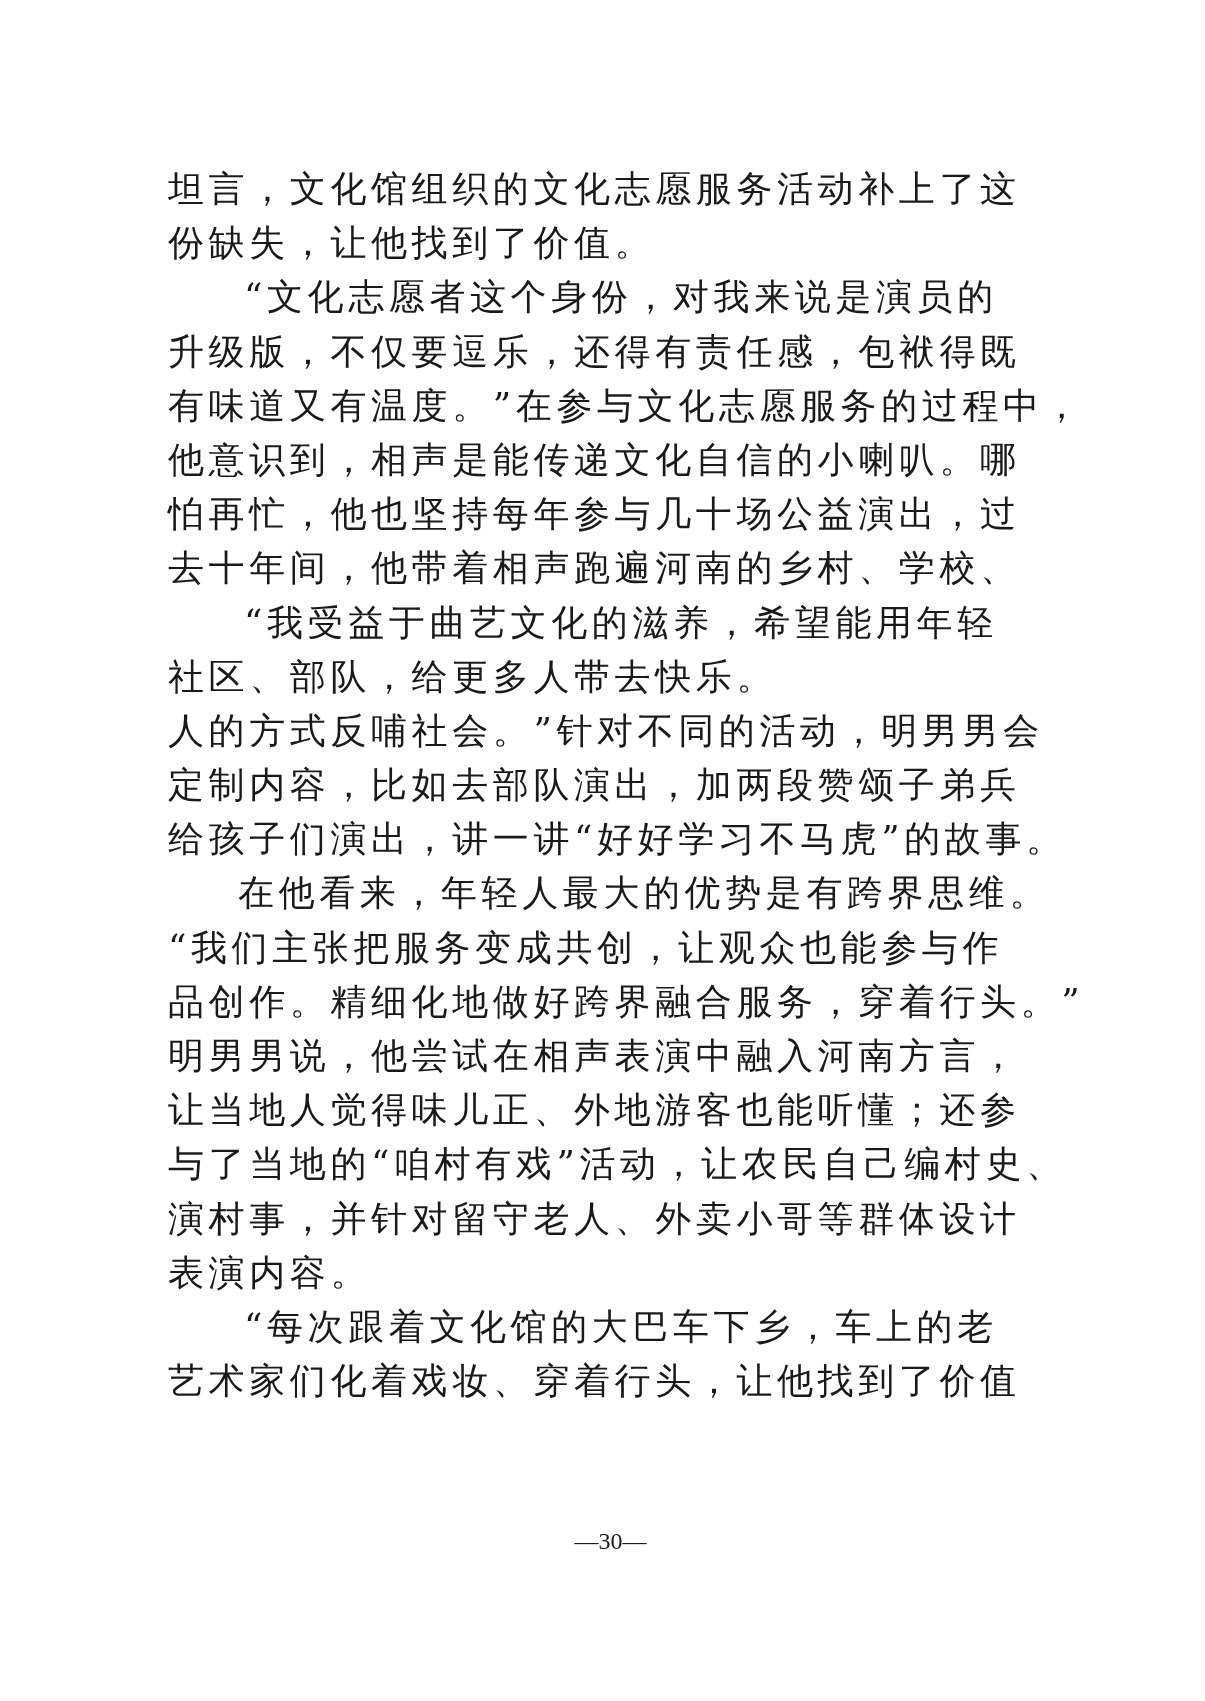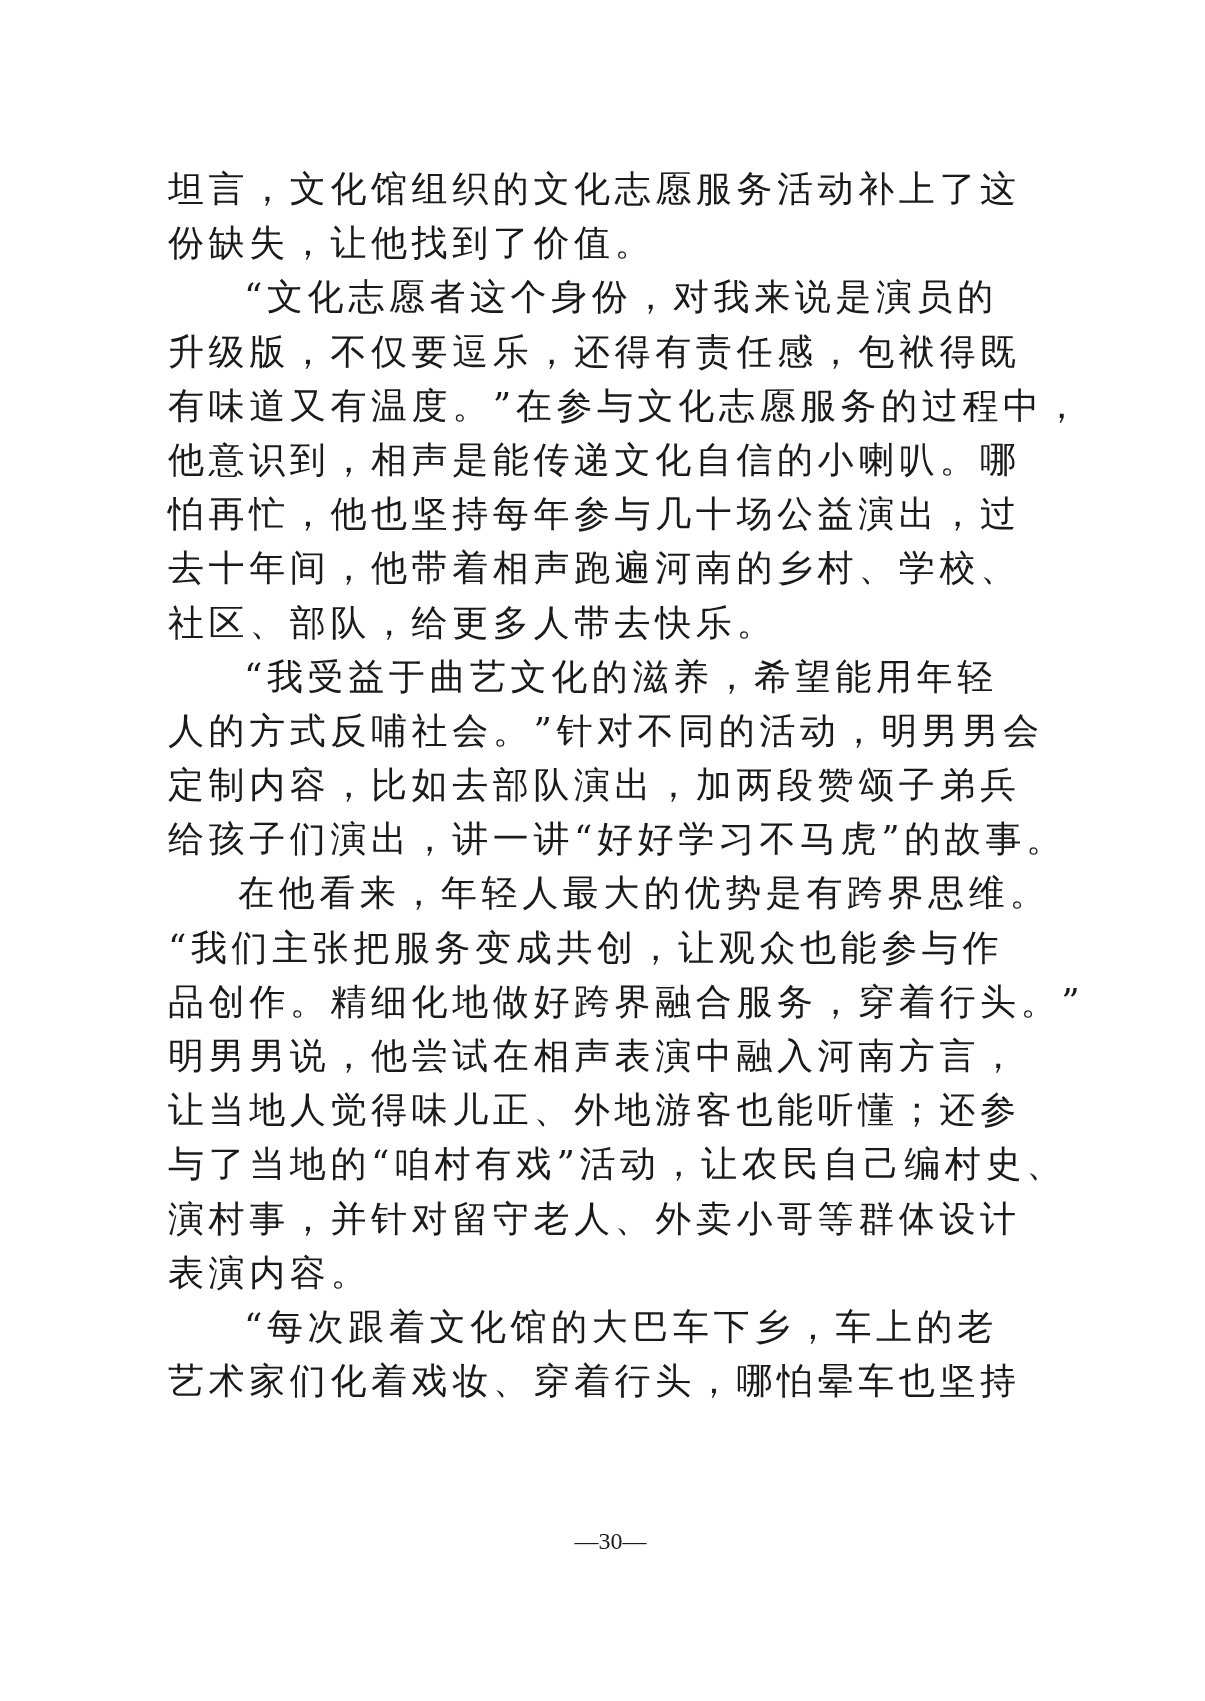--- a/index.html
+++ b/index.html
@@ -67,31 +67,31 @@
 <div class="page">
   <div class="body-text">
     <div class="line">坦言，文化馆组织的文化志愿服务活动补上了这</div>
     <div class="line last">份缺失，让他找到了价值。</div>
     <div class="line indent">“文化志愿者这个身份，对我来说是演员的</div>
     <div class="line">升级版，不仅要逗乐，还得有责任感，包袱得既</div>
     <div class="line">有味道又有温度。”在参与文化志愿服务的过程中，</div>
     <div class="line">他意识到，相声是能传递文化自信的小喇叭。哪</div>
     <div class="line">怕再忙，他也坚持每年参与几十场公益演出，过</div>
     <div class="line">去十年间，他带着相声跑遍河南的乡村、学校、</div>
+    <div class="line indent">“我受益于曲艺文化的滋养，希望能用年轻</div>
     <div class="line last">社区、部队，给更多人带去快乐。</div>
-    <div class="line indent">“我受益于曲艺文化的滋养，希望能用年轻</div>
     <div class="line">人的方式反哺社会。”针对不同的活动，明男男会</div>
     <div class="line">定制内容，比如去部队演出，加两段赞颂子弟兵</div>
     <div class="line">给孩子们演出，讲一讲“好好学习不马虎”的故事。</div>
     <div class="line indent-small">在他看来，年轻人最大的优势是有跨界思维。</div>
     <div class="line">“我们主张把服务变成共创，让观众也能参与作</div>
     <div class="line">品创作。精细化地做好跨界融合服务，穿着行头。”</div>
     <div class="line">明男男说，他尝试在相声表演中融入河南方言，</div>
     <div class="line">让当地人觉得味儿正、外地游客也能听懂；还参</div>
     <div class="line">与了当地的“咱村有戏”活动，让农民自己编村史、</div>
     <div class="line">演村事，并针对留守老人、外卖小哥等群体设计</div>
     <div class="line last">表演内容。</div>
     <div class="line indent">“每次跟着文化馆的大巴车下乡，车上的老</div>
-    <div class="line">艺术家们化着戏妆、穿着行头，哪怕晕车也坚持</div>
+    <div class="line">艺术家们化着戏妆、穿着行头，让他找到了价值</div>
   </div>
 
   <div class="page-number">—30—</div>
 </div>
 
 </body></html>

